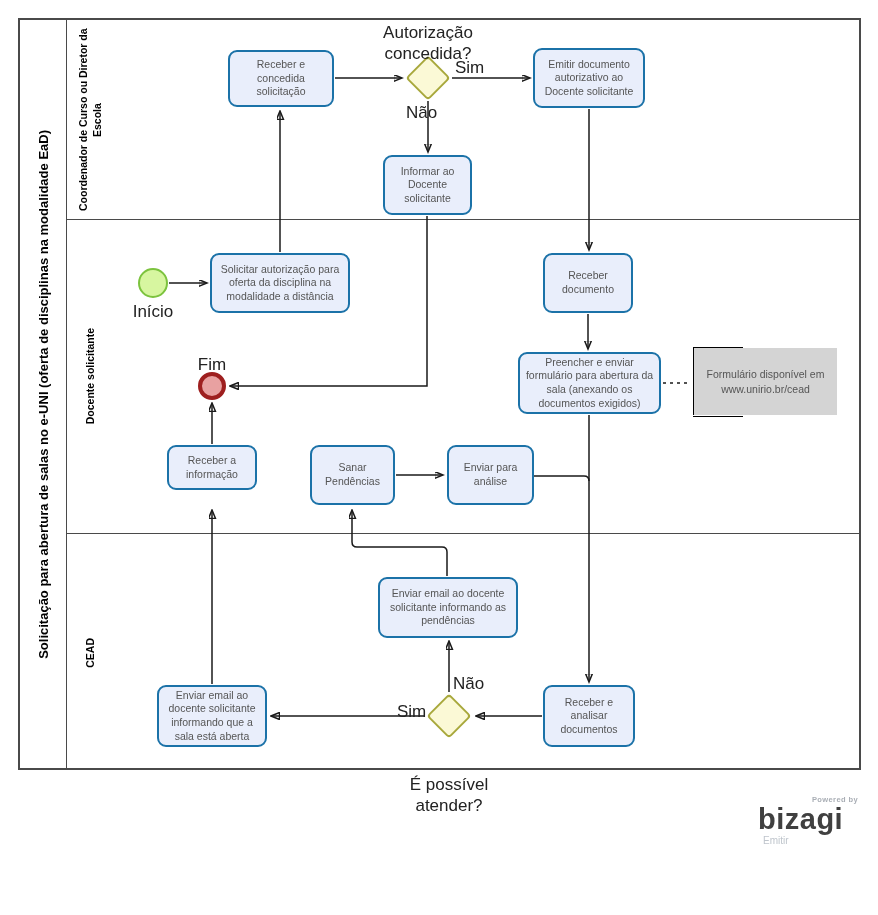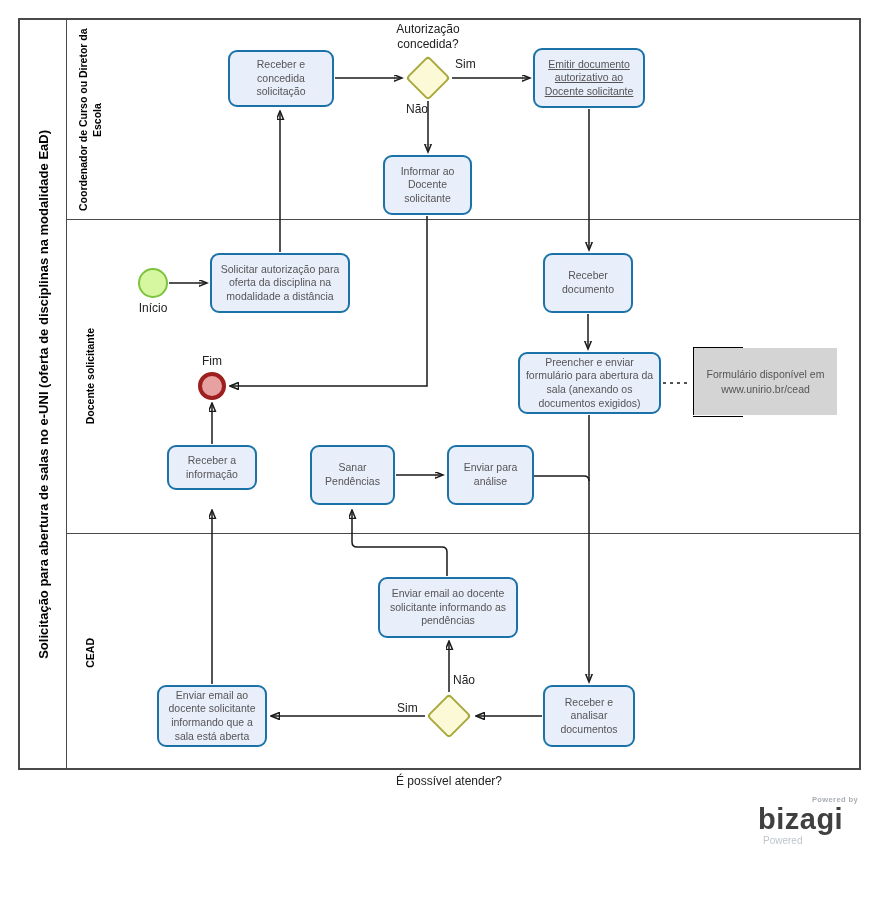--- a/index.html
+++ b/index.html
@@ -25,21 +25,21 @@
   .task{position:absolute;box-sizing:border-box;border:2px solid #1b72a8;border-radius:9px;
         background:#e9eefb;color:#555;font-size:10.5px;line-height:1.3;text-align:center;
         display:flex;align-items:center;justify-content:center;padding:3px 5px;z-index:2;}
   .gw{position:absolute;width:32px;height:32px;box-sizing:border-box;
         border:2px solid #a8a83c;background:#fbf9d6;border-radius:4px;
         transform:rotate(45deg);z-index:2;}
   .evt{position:absolute;border-radius:50%;box-sizing:border-box;z-index:2;}
   .evt.start{left:138px;top:268px;width:30px;height:30px;border:2.5px solid #7cc33e;background:#d7f6a0;}
   .evt.end{left:198px;top:372px;width:28px;height:28px;border:4px solid #9e1f1f;background:#e8a1a1;}
   
-  .lbl{position:absolute;font-size:12px;color:#222;line-height:1.25;z-index:3;}
+  .lbl{position:absolute;font-size:17px;color:#222;line-height:1.25;z-index:3;}
   .lbl.c{text-align:center;}
   
   .note{position:absolute;left:693px;top:348px;width:144px;height:67px;background:#d4d4d4;
         border-left:1.5px solid #000;box-sizing:border-box;color:#555;font-size:10.5px;
         display:flex;align-items:center;justify-content:center;text-align:center;
         line-height:1.35;padding:10px 6px;z-index:2;}
   .note::before,.note::after{content:"";position:absolute;left:-1.5px;width:50px;height:0;
         border-top:1.5px solid #000;}
   .note::before{top:-1.5px;} .note::after{bottom:-1.5px;}
   
@@ -101,21 +101,21 @@
     <path d="M449 692 V642" marker-end="url(#arr)"></path>
     <path d="M447 576 V552 Q447 547 442 547 H357 Q352 547 352 542 V511" marker-end="url(#arr)"></path>
     <path d="M396 475 H442" marker-end="url(#arr)"></path>
     <path d="M212 684 V511" marker-end="url(#arr)"></path>
     <path d="M212 444 V404" marker-end="url(#arr)"></path>
     <path class="assoc" d="M663 383 H691"></path>
   </svg>
 
   <div class="task" style="left:228px;top:50px;width:106px;height:57px;">Receber  e concedida solicitação</div>
   <div class="gw" style="left:412px;top:62px;"></div>
-  <div class="task" style="left:533px;top:48px;width:112px;height:60px;text-decoration:underline;">Emitir documento autorizativo ao Docente solicitante</div>
+  <div class="task" style="left:533px;top:48px;width:112px;height:60px;">Emitir documento autorizativo ao Docente solicitante</div>
   <div class="task" style="left:383px;top:155px;width:89px;height:60px;">Informar ao Docente solicitante</div>
 
   <div class="lbl c" style="left:368px;top:22px;width:120px;">Autorização concedida?</div>
   <div class="lbl" style="left:455px;top:57px;">Sim</div>
   <div class="lbl" style="left:406px;top:102px;">Não</div>
 
   <div class="evt start"></div>
   <div class="lbl c" style="left:123px;top:301px;width:60px;">Início</div>
   <div class="task" style="left:210px;top:253px;width:140px;height:60px;">Solicitar autorização para oferta da disciplina na modalidade a distância</div>
   <div class="evt end"></div>
@@ -132,16 +132,16 @@
   <div class="task" style="left:157px;top:685px;width:110px;height:62px;">Enviar email ao docente solicitante informando que a sala está aberta</div>
   <div class="task" style="left:543px;top:685px;width:92px;height:62px;">Receber e analisar documentos</div>
 
   <div class="lbl" style="left:453px;top:673px;">Não</div>
   <div class="lbl" style="left:397px;top:701px;">Sim</div>
   <div class="lbl c" style="left:379px;top:738px;width:140px;margin-top:36px;">É possível atender?</div>
 
   <div class="brand">
     <div class="pby">Powered by</div>
     <div class="logo">bizagi</div>
-    <div class="prod">Powered</div>
+    <div class="prod">Emitir</div>
   </div>
 
 </div>
 
 </body></html>

